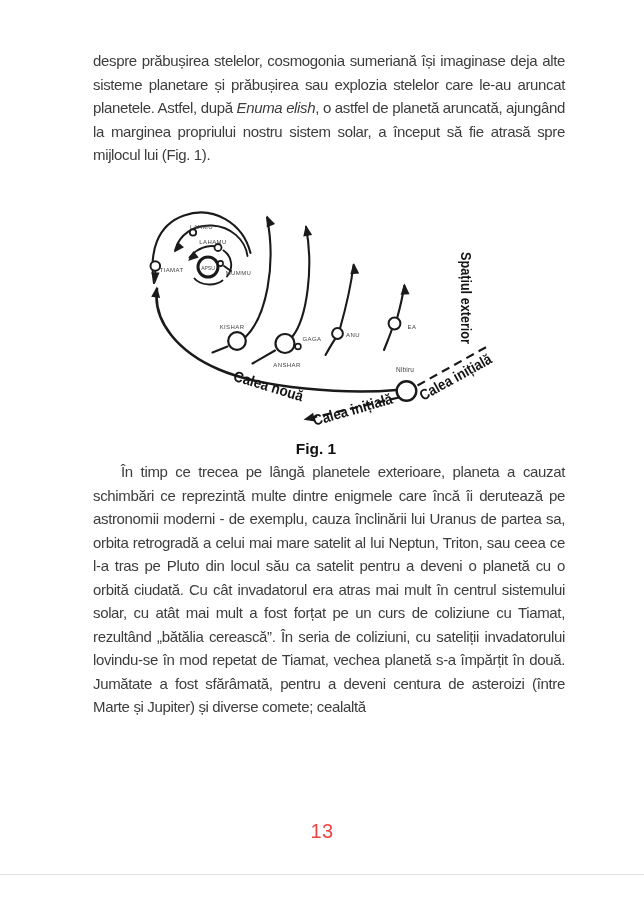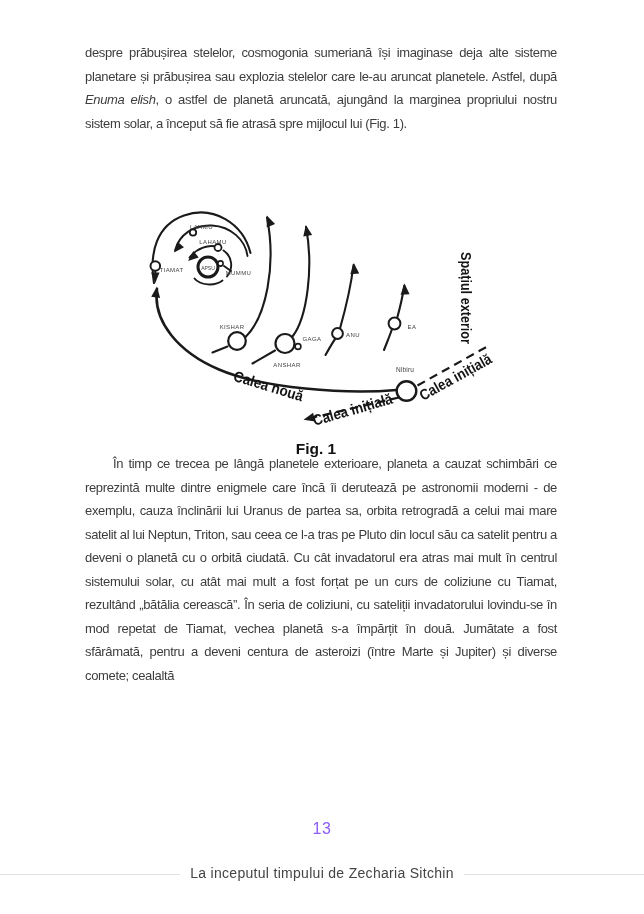--- a/index.html
+++ b/index.html
@@ -1,22 +1,22 @@
 <!DOCTYPE html>
 <html><head>
 <meta charset="utf-8">
 <style>
   html,body{margin:0;padding:0;background:#fff;}
   .page{
     position:relative; width:644px; height:914px; background:#ffffff;
     font-family:"Liberation Sans", sans-serif; overflow:hidden;
   }
   .para{
-    position:absolute; left:85px; width:472px; margin:0;
-    font-size:13px; line-height:23.5px; letter-spacing:-0.35px;
+    position:absolute; left:85px; width:472px; margin:8px;
+    font-size:15px; line-height:23.5px; letter-spacing:-0.35px;
     color:#3d3d3d; text-align:justify;
   }
   .para i{font-style:italic;}
   .p1{top:41px;}
   .p2{top:452px; text-indent:28px;}
   .figure-wrap{position:absolute; left:128px; top:198px; width:366px; height:268px;}
   .fig-orbit{fill:none; stroke:#1a1a1a; stroke-width:2.1; stroke-linecap:round;}
   .fig-orbit.thick{stroke-width:2.6;}
   .fig-orbit.thin{stroke-width:1.9;}
   .fig-dash{fill:none; stroke:#1a1a1a; stroke-width:2.2; stroke-dasharray:8.5 5.5; stroke-linecap:butt;}
@@ -35,21 +35,21 @@
   .fig-caption{
     font-family:"Liberation Sans", sans-serif; font-weight:bold; font-size:15.5px;
     fill:#111; text-anchor:middle;
   }
   .fig-space{
     font-family:"Liberation Sans", sans-serif; font-weight:bold; font-size:15px;
     fill:#141414; text-anchor:start;
   }
   .page-number{
     position:absolute; top:820px; left:0; width:100%; text-align:center;
-    font-size:16px; color:#8b5cf6; letter-spacing:0.5px;
+    font-size:20px; color:#ef4444; letter-spacing:0.5px;
   }
   .footer-rule{
     position:absolute; top:874px; left:0; right:0; height:1px; background:#e2e2e2;
   }
   .book-footer{
     position:absolute; top:865px; left:0; width:100%; text-align:center;
     font-size:14px; color:#444; letter-spacing:0.3px;
   }
   .book-footer span{background:#fff; padding:0 10px;}
 </style>
@@ -132,15 +132,14 @@
 
       <text class="fig-caption" x="316" y="454">Fig. 1</text>
     </svg>
   </div>
 
   <p class="para p2">În timp ce trecea pe lângă planetele exterioare, planeta a cauzat schimbări ce reprezintă multe dintre enigmele care încă îi derutează pe astronomii moderni - de exemplu, cauza înclinării lui Uranus de partea sa, orbita retrogradă a celui mai mare satelit al lui Neptun, Triton, sau ceea ce l-a tras pe Pluto din locul său ca satelit pentru a deveni o planetă cu o orbită ciudată. Cu cât invadatorul era atras mai mult în centrul sistemului solar, cu atât mai mult a fost forțat pe un curs de coliziune cu Tiamat, rezultând „bătălia cerească”. În seria de coliziuni, cu sateliții invadatorului lovindu-se în mod repetat de Tiamat, vechea planetă s-a împărțit în două. Jumătate a fost sfărâmată, pentru a deveni centura de asteroizi (între Marte și Jupiter) și diverse comete; cealaltă</p>
 
   <div class="page-number">13</div>
 
   <div class="footer-rule"></div>
-  <div class="book-footer"><span>La inceputul timpului de Zecharia Sitchin</span></div>
 
 </div>
 
 </body></html>

